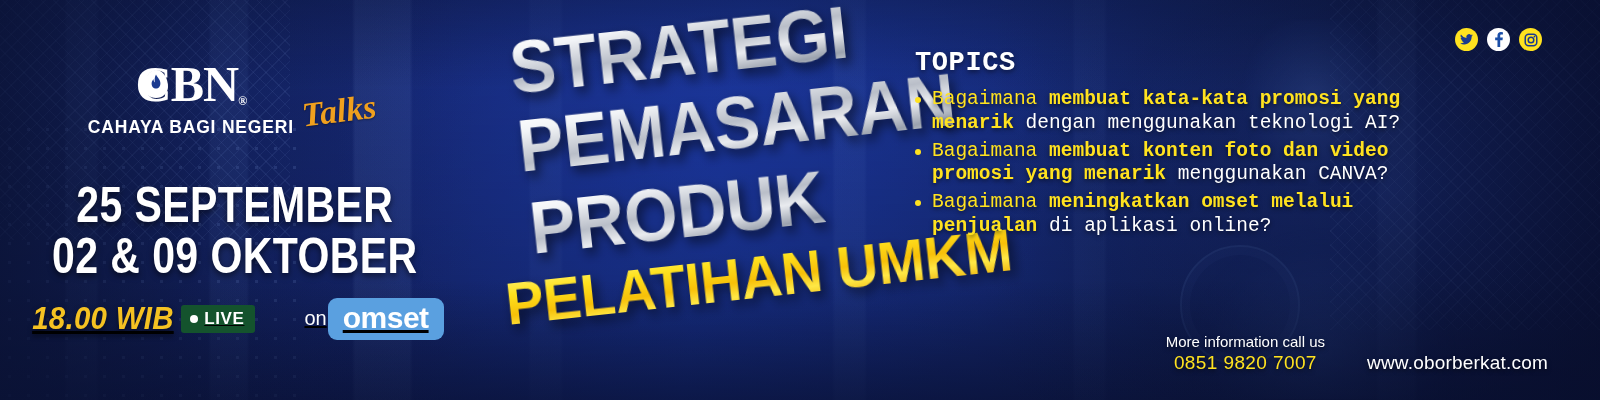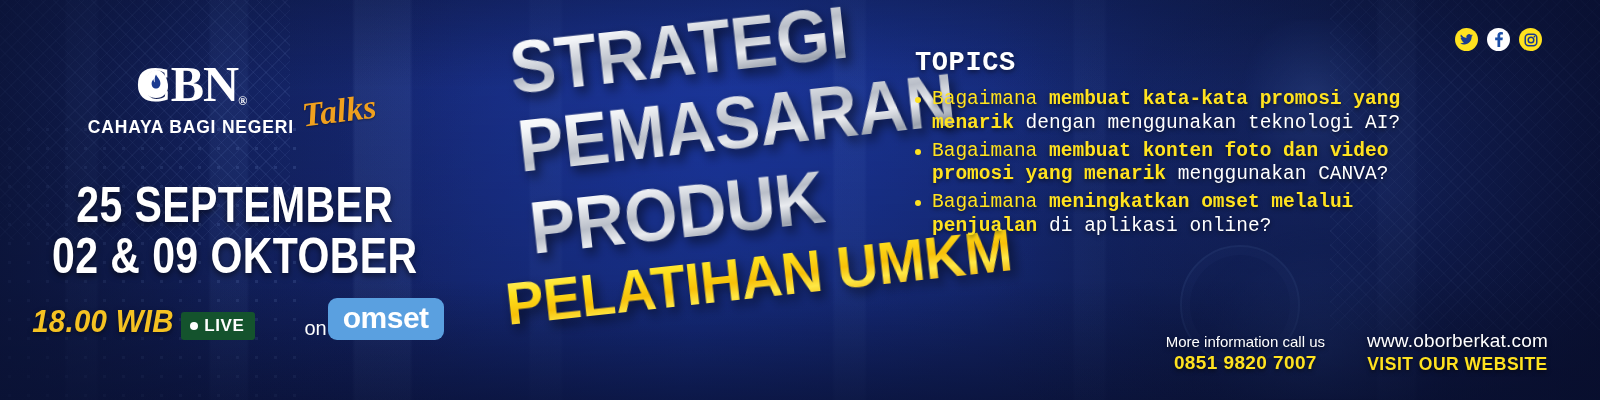--- a/index.html
+++ b/index.html
@@ -120,21 +120,21 @@
   .date-line {
     color:#fff; font-weight:700; font-size:50px;
     letter-spacing:.5px;
     transform:scaleX(.82);
     transform-origin:center;
     text-shadow:0 3px 7px rgba(0,0,0,.55);
     white-space:nowrap;
   }
   .date-line + .date-line { margin-top:4px; }
 
-  .time-row { display:flex; align-items:flex-end; gap:1px; }
+  .time-row { display:flex; align-items:center; gap:1px;text-decoration:underline; }
   .time-text {
     color:#f5c222; font-weight:700; font-style:italic; font-size:32px;
     letter-spacing:.3px;
     text-shadow:0 2px 5px rgba(0,0,0,.5);
     transform:scaleX(.92);
   }
   .live-badge {
     display:inline-flex; align-items:center; gap:6px;
     background:#14532d; color:#fff;
     padding:4px 11px 4px 9px; border-radius:3px;
@@ -222,21 +222,21 @@
   .soc-fb { background:#ffffff; }
   .soc-ig { background:#ffe21f; }
 
   
   .footer {
     position:absolute; right:52px; bottom:24px; z-index:8;
     display:flex; align-items:flex-end; gap:42px;
   }
   .foot-col { text-align:center; line-height:1.3; }
   .foot-top { color:#fff; font-size:15px; font-weight:400; text-shadow:0 2px 4px rgba(0,0,0,.55); }
-  .foot-bot { color:#ffe21f; font-size:19px; font-weight:700; letter-spacing:.4px; text-shadow:0 2px 4px rgba(0,0,0,.55);text-align:center; }
+  .foot-bot { color:#ffe21f; font-size:19px; font-weight:400; letter-spacing:.4px; text-shadow:0 2px 4px rgba(0,0,0,.55);text-align:center; }
   .foot-url { color:#fff; font-size:19px; font-weight:400; letter-spacing:.2px; text-shadow:0 2px 4px rgba(0,0,0,.55); }
   .foot-visit { color:#ffe21f; font-size:17.5px; font-weight:700; letter-spacing:.5px; text-shadow:0 2px 4px rgba(0,0,0,.55); }
 </style>
 </head>
 <body>
 
 <div class="banner">
 
   <div class="bg-photo"></div>
   <div class="bg-struct"></div>
@@ -323,17 +323,16 @@
     </a>
   </div>
 
   <div class="footer">
     <div class="foot-col">
       <div class="foot-top">More information call us</div>
       <div class="foot-bot">0851 9820 7007</div>
     </div>
     <div class="foot-col">
       <div class="foot-url">www.oborberkat.com</div>
-      <div class="foot-visit">VISIT OUR WEBSITE</div>
     </div>
   </div>
 
 </div>
 
 </body></html>

